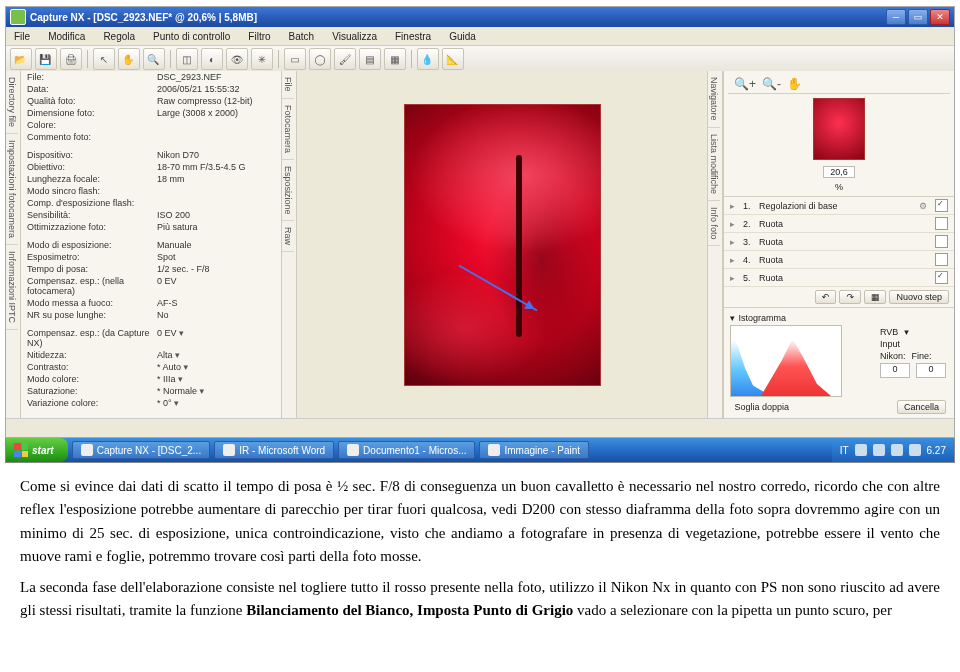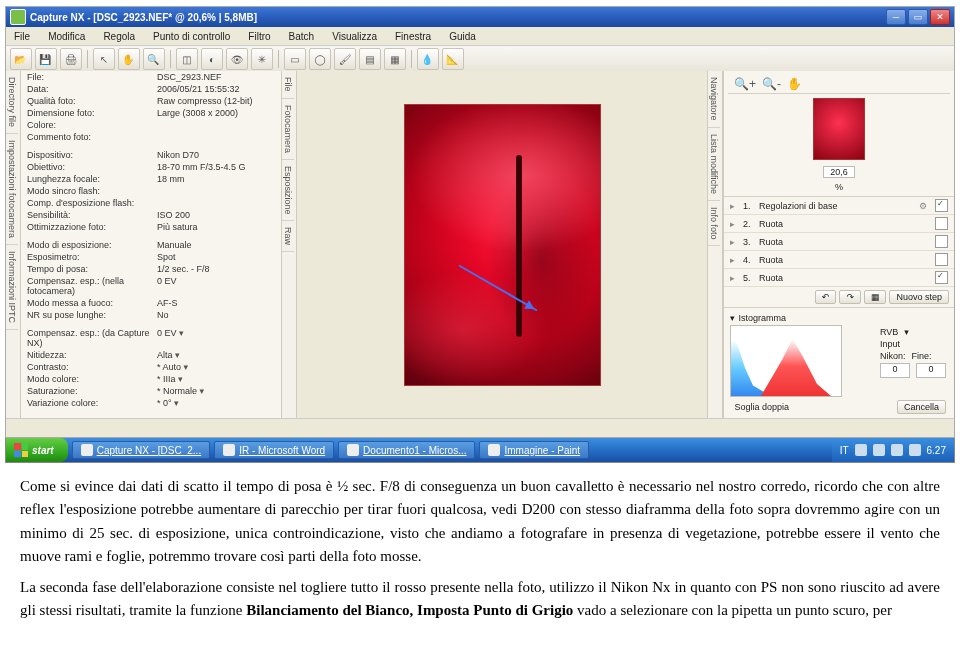--- a/index.html
+++ b/index.html
@@ -76,21 +76,21 @@
   
   .status{position:absolute;left:0;right:0;bottom:0;height:18px;background:#ece9d8;border-top:1px solid #ccc;}
   
   .taskbar{position:relative;width:948px;height:24px;margin:0 auto;background:linear-gradient(#3b8fe0,#2268c0 60%,#1a4fa0);display:flex;align-items:center;color:#fff;font-size:10px;border:1px solid #888;border-top:none;}
   .startbtn{height:100%;padding:0 14px 0 8px;background:linear-gradient(#6c4,#3a2 60%,#281);display:flex;align-items:center;font-weight:bold;font-style:italic;border-radius:0 8px 8px 0;gap:4px;}
   .startbtn .logo{width:14px;height:14px;display:grid;grid-template-columns:1fr 1fr;grid-template-rows:1fr 1fr;gap:1px;}
   .logo div:nth-child(1){background:#e44;}
   .logo div:nth-child(2){background:#4c4;}
   .logo div:nth-child(3){background:#48e;}
   .logo div:nth-child(4){background:#ec4;}
-  .task{margin-left:4px;padding:2px 8px;background:linear-gradient(#5a9ee0,#3a78c8);border:1px solid #2a5aa8;border-radius:2px;display:flex;align-items:center;gap:4px;text-decoration:underline;}
+  .task{margin-left:4px;padding:2px 8px;background:linear-gradient(#5a9ee0,#3a78c8);border:1px solid #2a5aa8;border-radius:2px;display:flex;align-items:center;gap:4px;}
   .task .ticon{width:12px;height:12px;background:#eee;border-radius:2px;}
   .tray{margin-left:auto;height:100%;padding:0 8px;background:linear-gradient(#3a8ee0,#1a60b8);display:flex;align-items:center;gap:6px;}
   .tray .ticon{width:12px;height:12px;background:#cde;border-radius:2px;}
   
   .article{width:920px;margin:12px auto 0 auto;font:15px/1.55 Georgia,serif;color:#000;text-align:justify;}
   .article p{margin:0 0 8px 0;}
 </style>
 </head>
 <body>
 

